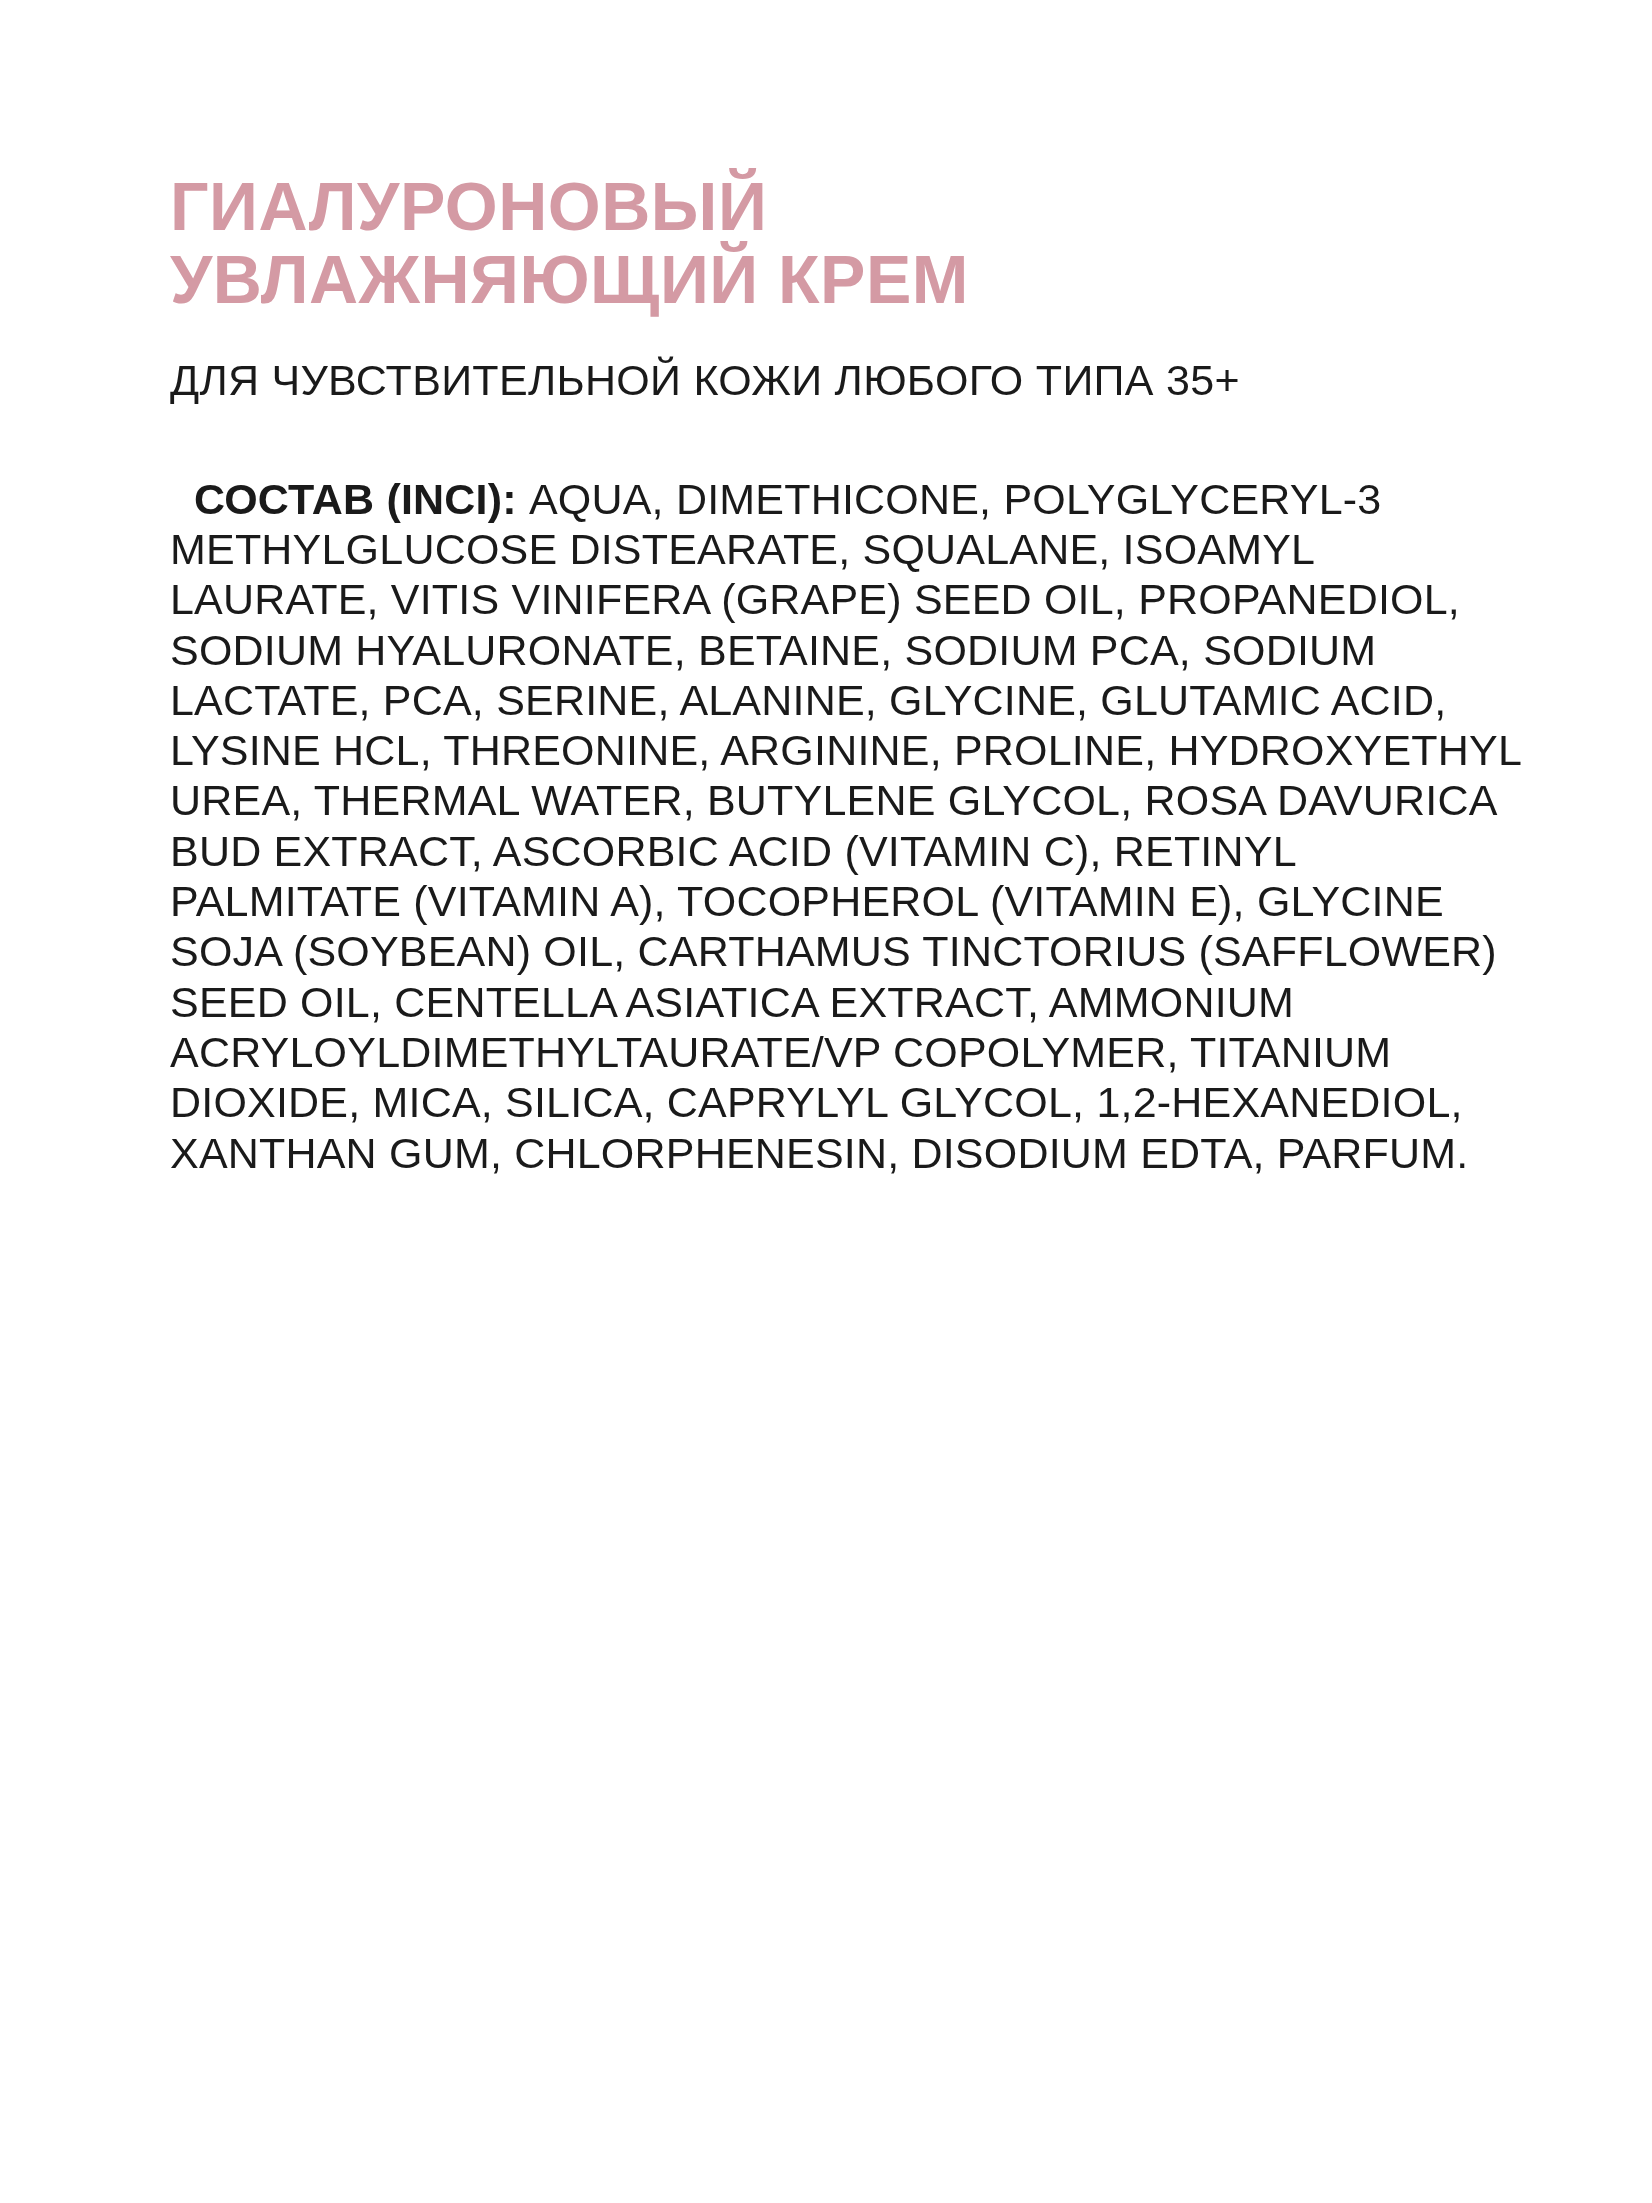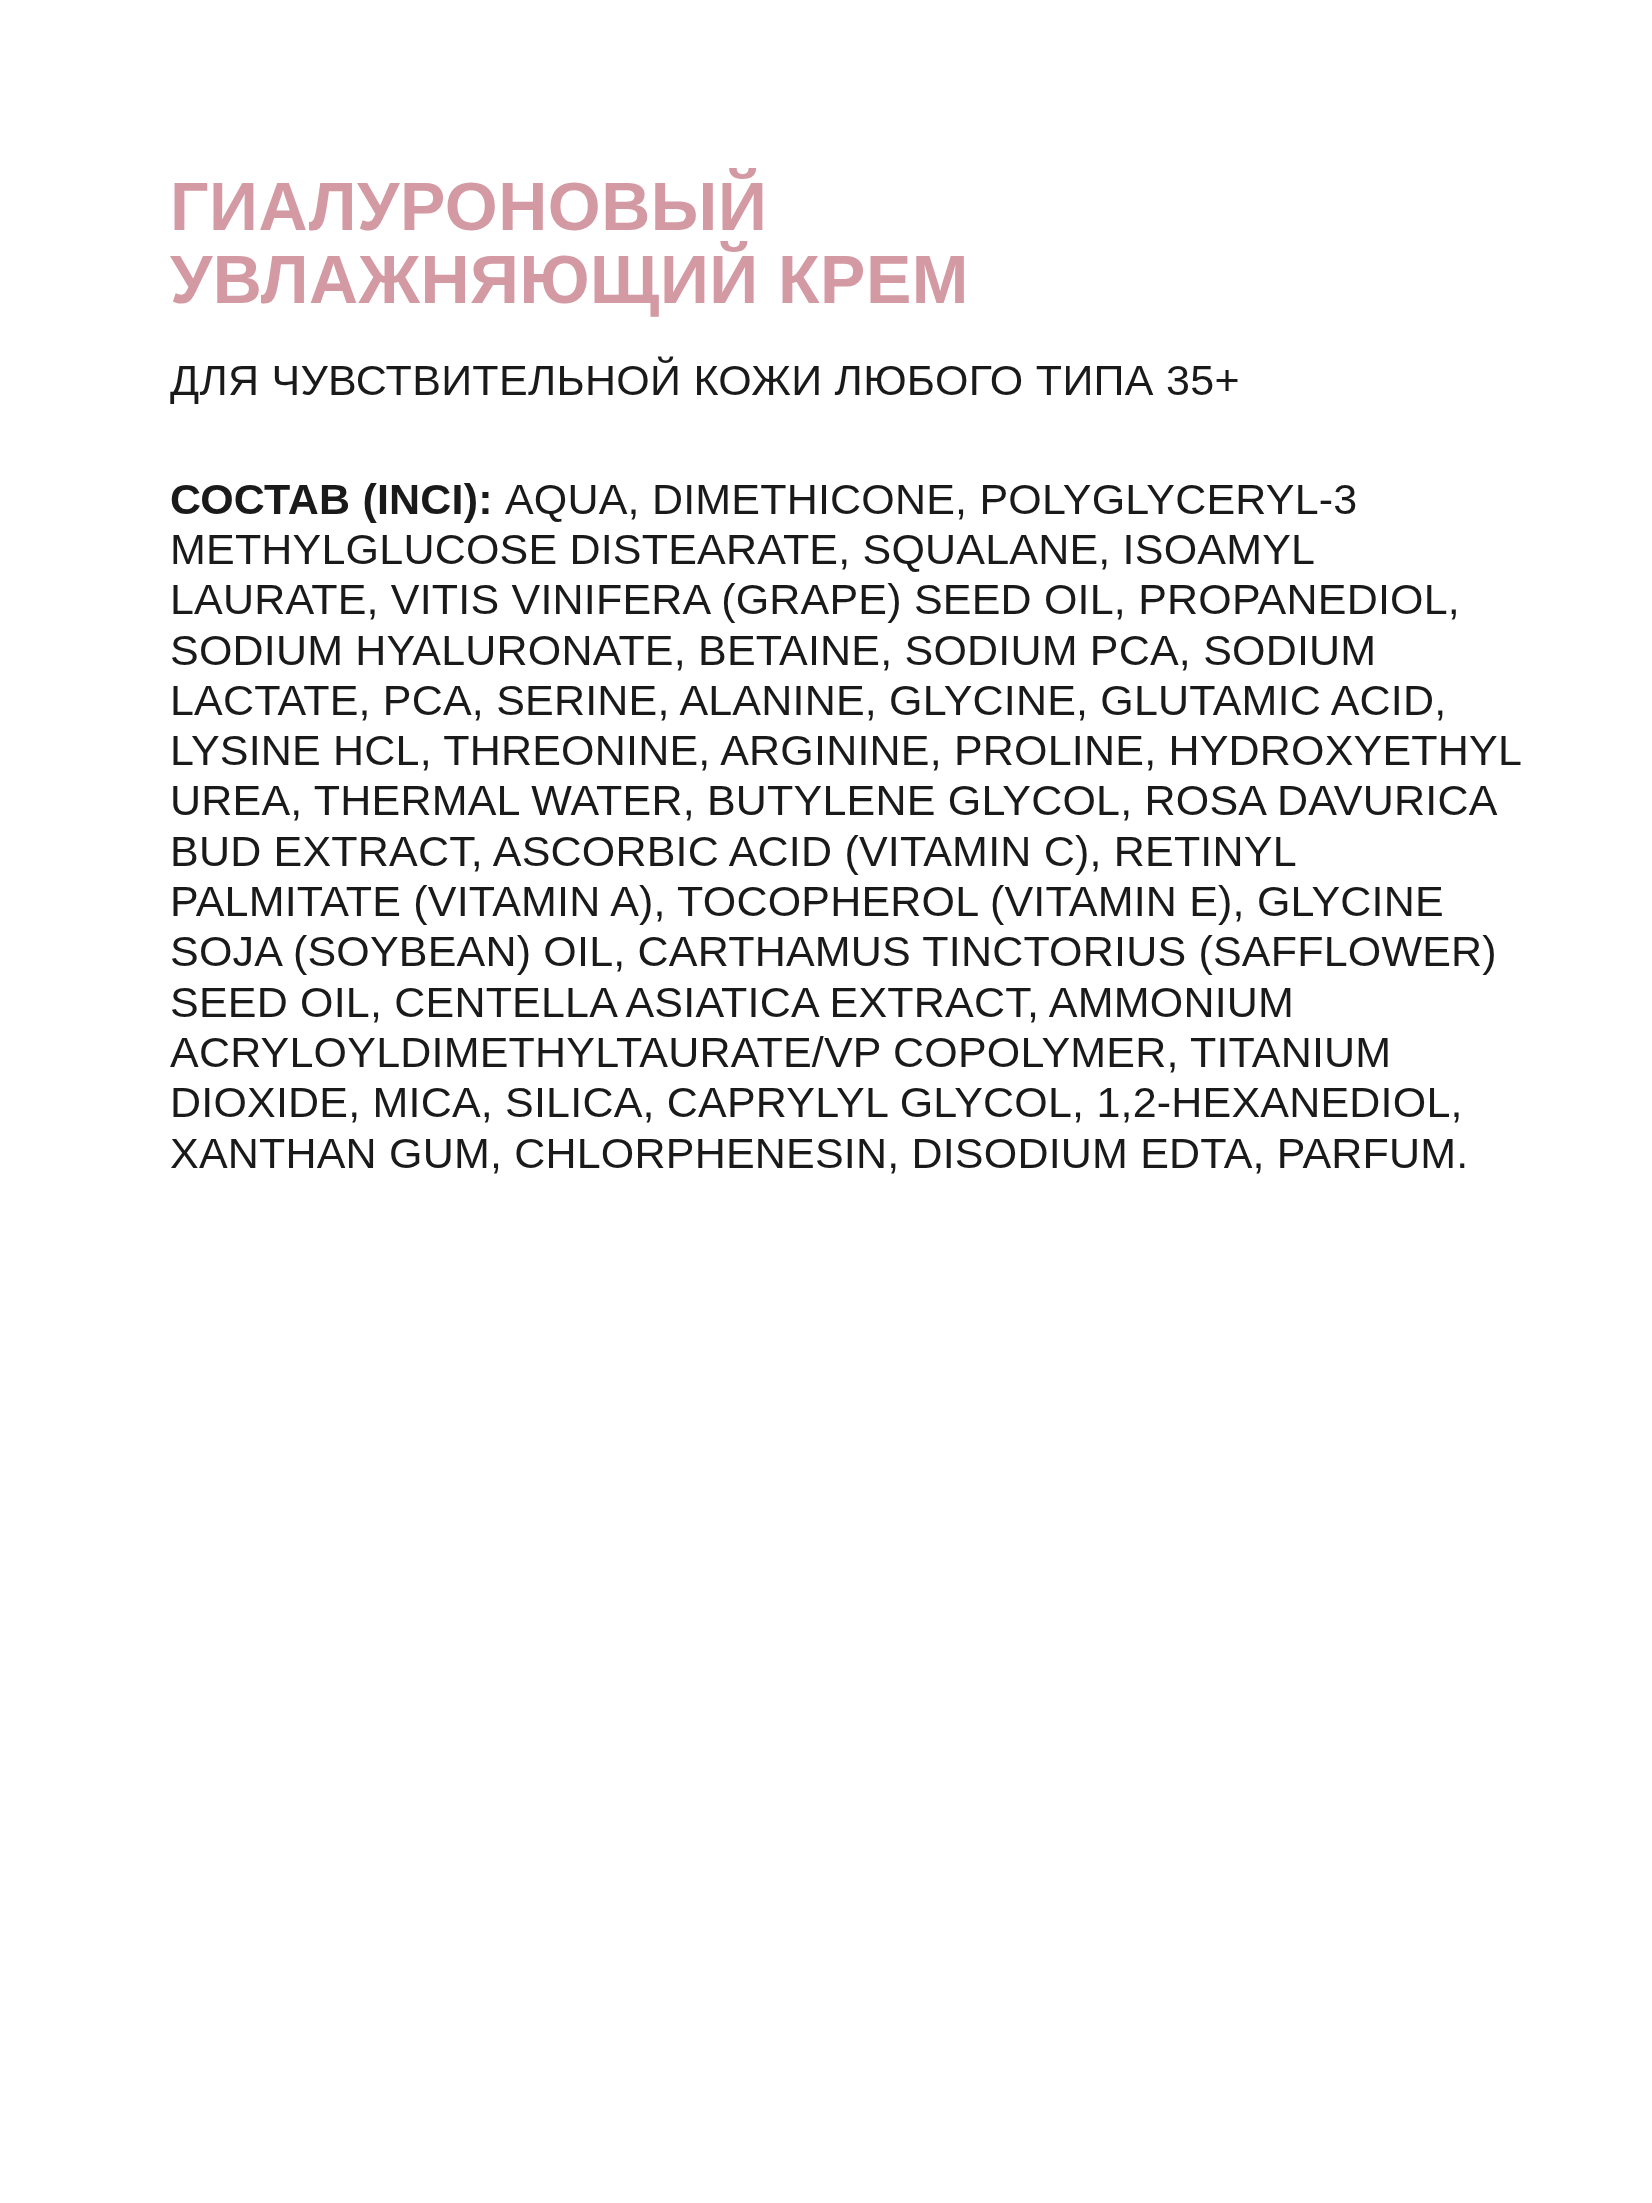--- a/index.html
+++ b/index.html
@@ -46,20 +46,21 @@
     line-height: 1.17;
     font-weight: 400;
     letter-spacing: 0.2px;
     color: #1a1a1a;
     margin: 0;
     max-width: 1368px;
     text-transform: uppercase;
   }
   .ingredients .label {
     font-weight: 700;
+    margin-left: 24px;
   }
 </style>
 </head>
 <body>
 
 <div class="page">
 
   <h1 class="product-title">ГИАЛУРОНОВЫЙ УВЛАЖНЯЮЩИЙ КРЕМ</h1>
 
   <h2 class="product-subtitle">ДЛЯ ЧУВСТВИТЕЛЬНОЙ КОЖИ ЛЮБОГО ТИПА 35+</h2>

